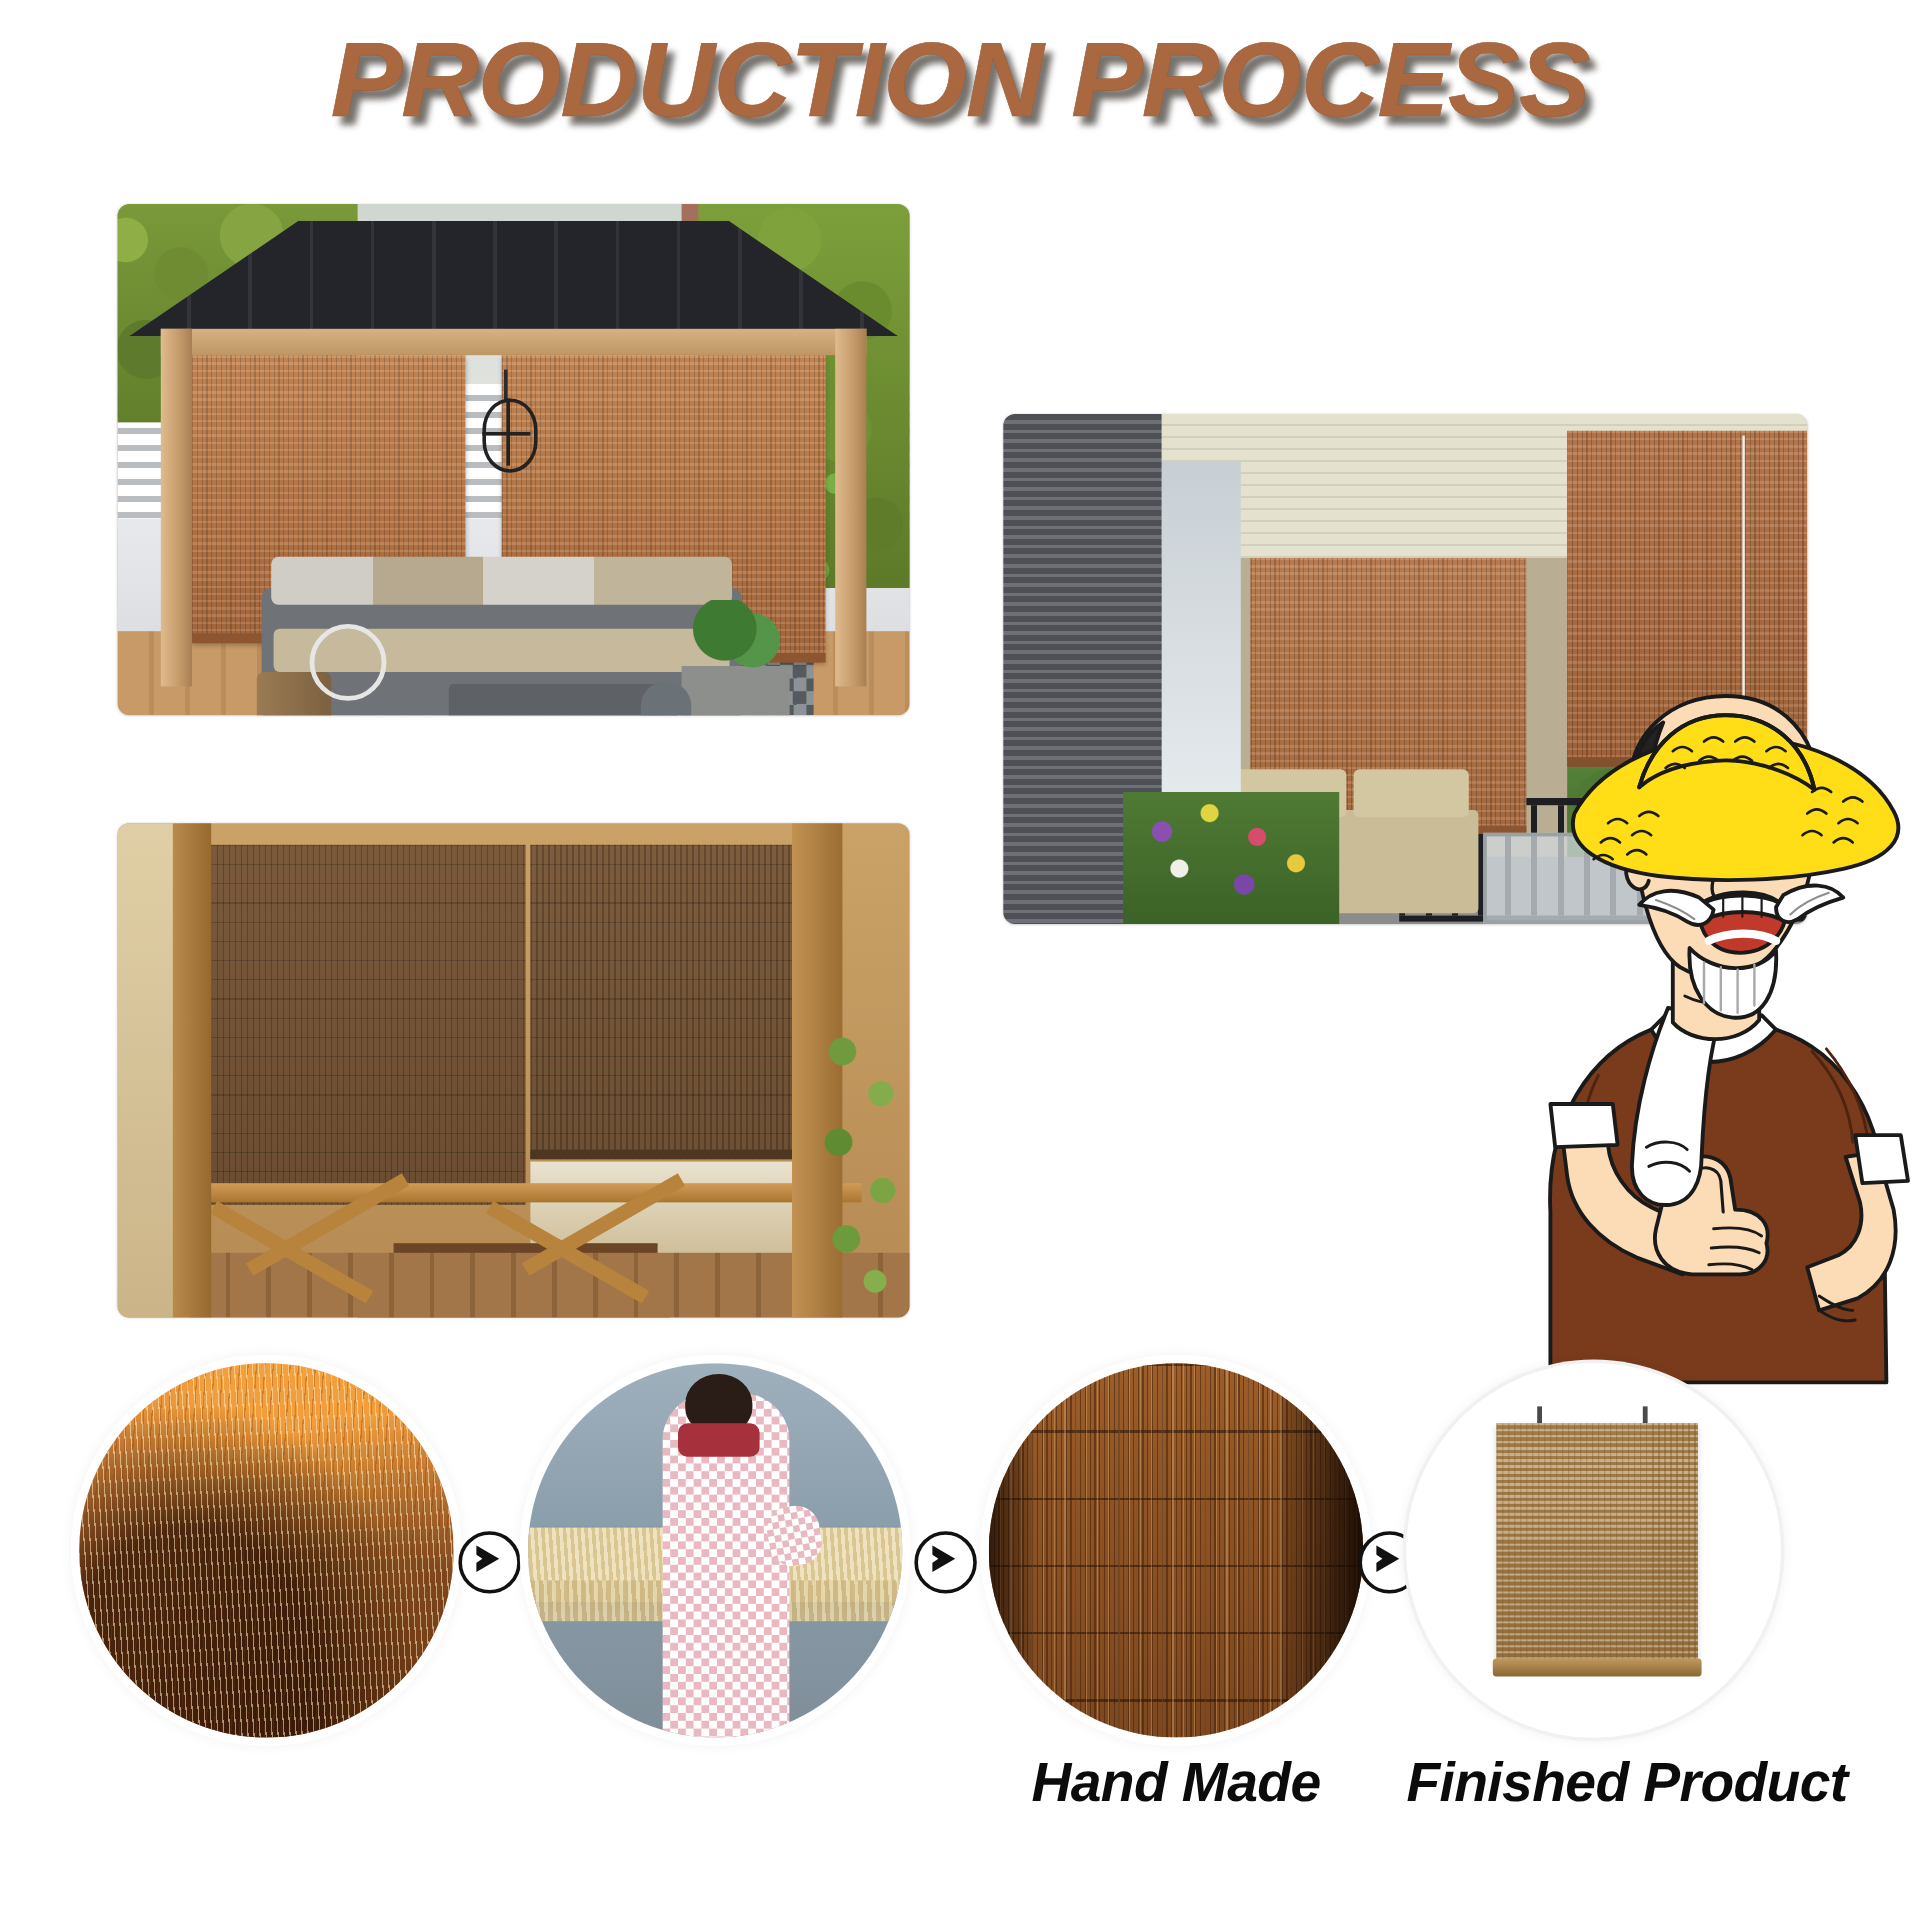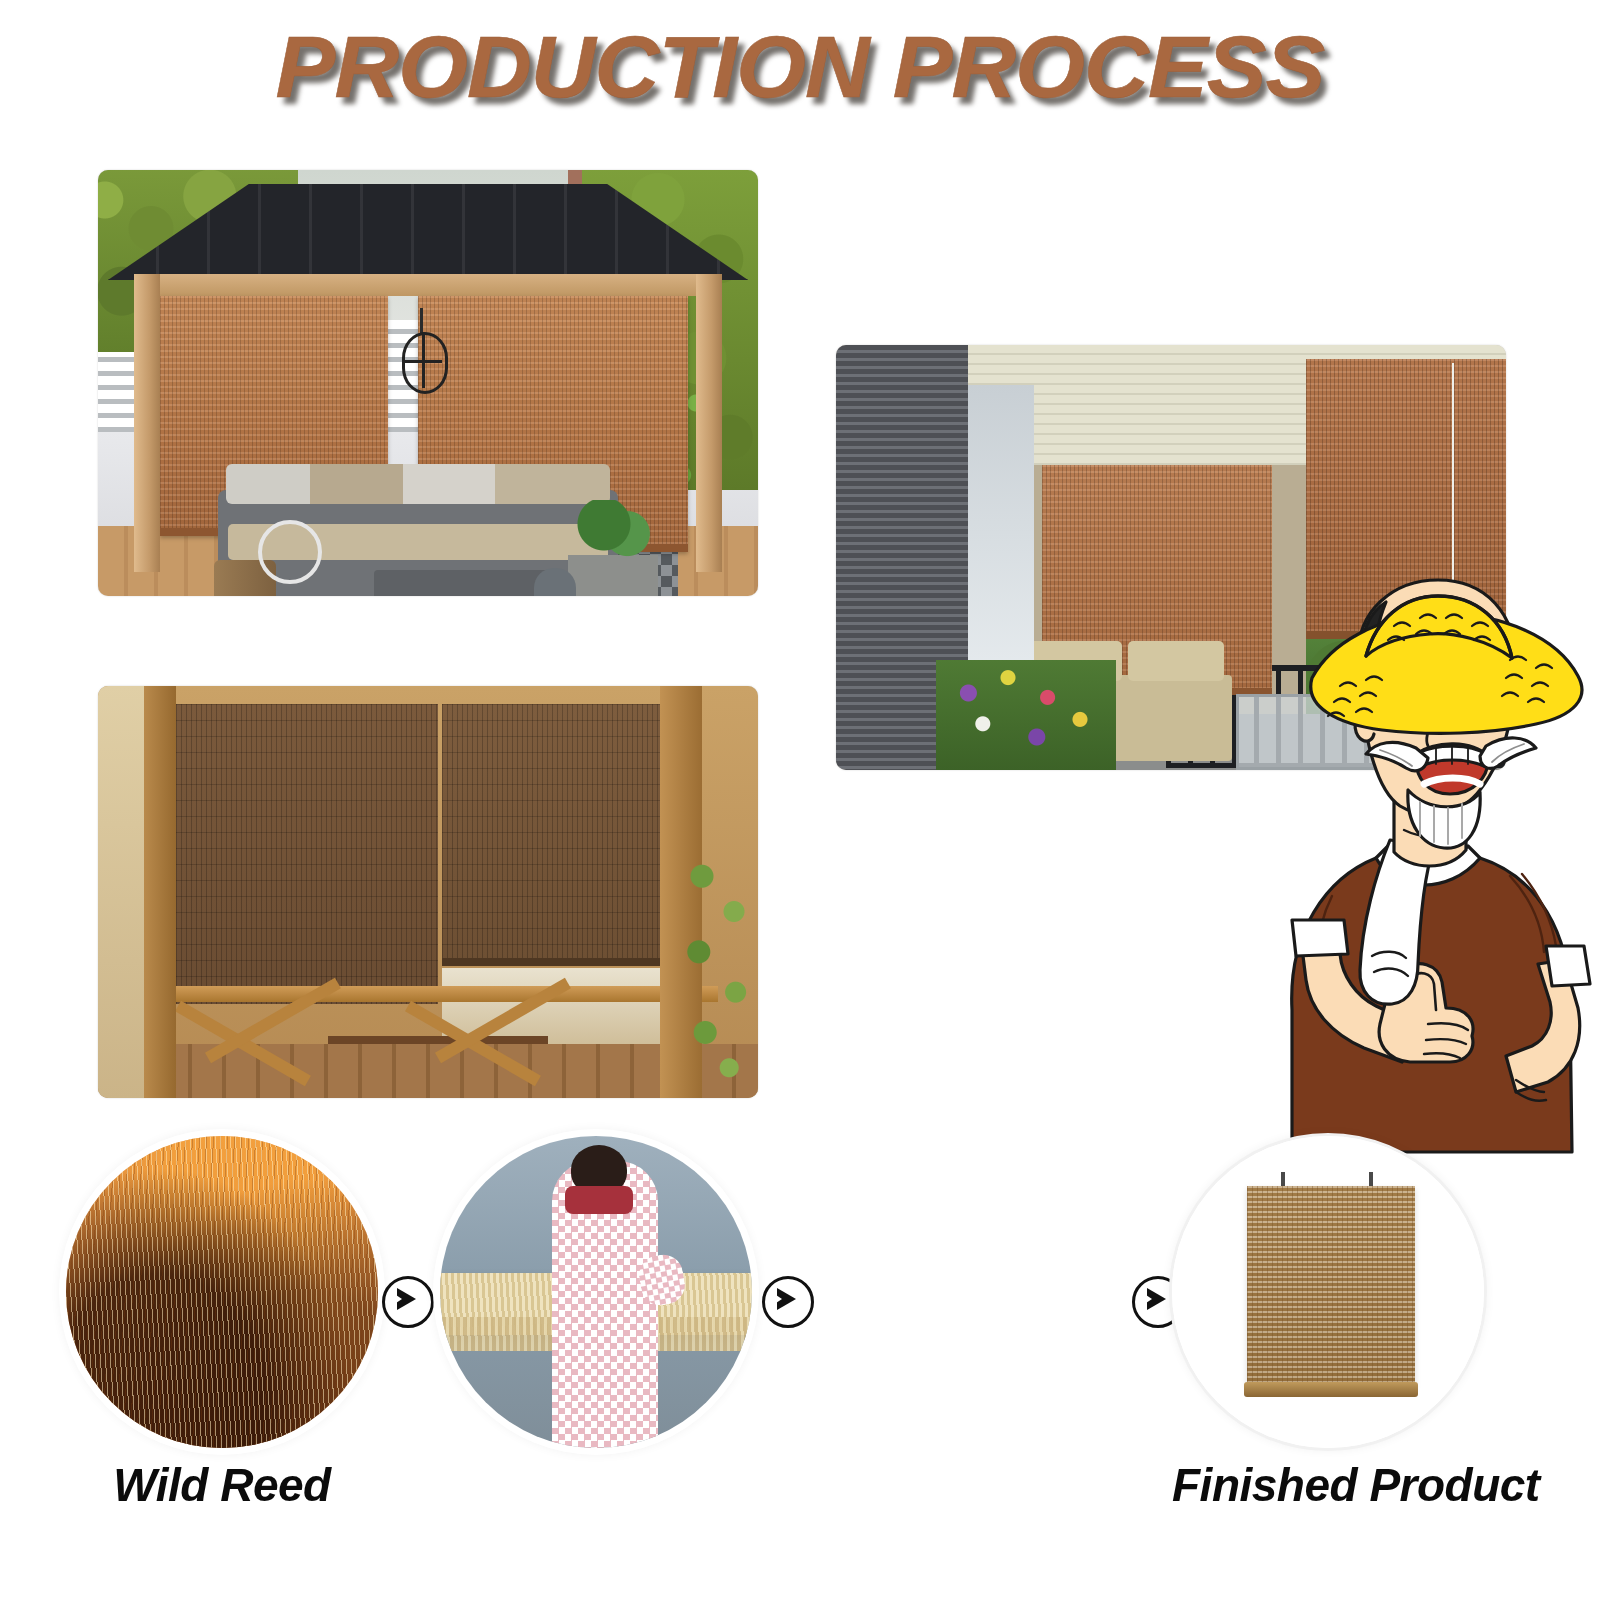--- a/index.html
+++ b/index.html
@@ -468,21 +468,20 @@
             <path d="M348 162 q8 -7 16 0"></path>
         </g>
       </g>
     </svg>
   </div>
 
   <div class="pstep" style="left:66px;">
     <div class="circle">
       <div class="tex-reedraw"></div>
     </div>
-    <div class="step-label">Wild Reed</div>
   </div>
 
   <div class="arrow" style="left:382px;">
     <span class="head"></span>
       <span class="notch"></span>
   </div>
 
   <div class="pstep" style="left:440px;">
     <div class="circle">
       <div class="tex-sort">
@@ -494,20 +493,26 @@
         <div class="sort-arm"></div>
       </div>
     </div>
   </div>
 
   <div class="arrow" style="left:762px;">
     <span class="head"></span>
       <span class="notch"></span>
   </div>
 
+  <div class="pstep" style="left:824px;">
+    <div class="circle">
+      <div class="tex-handmade"></div>
+    </div>
+    <div class="step-label">Hand Made</div>
+  </div>
 
   <div class="arrow" style="left:1132px;">
     <span class="head"></span>
       <span class="notch"></span>
   </div>
 
   <div class="pstep" style="left:1172px;">
     <div class="circle plain">
       <div class="finished">
         <div class="fin-hook a"></div>

